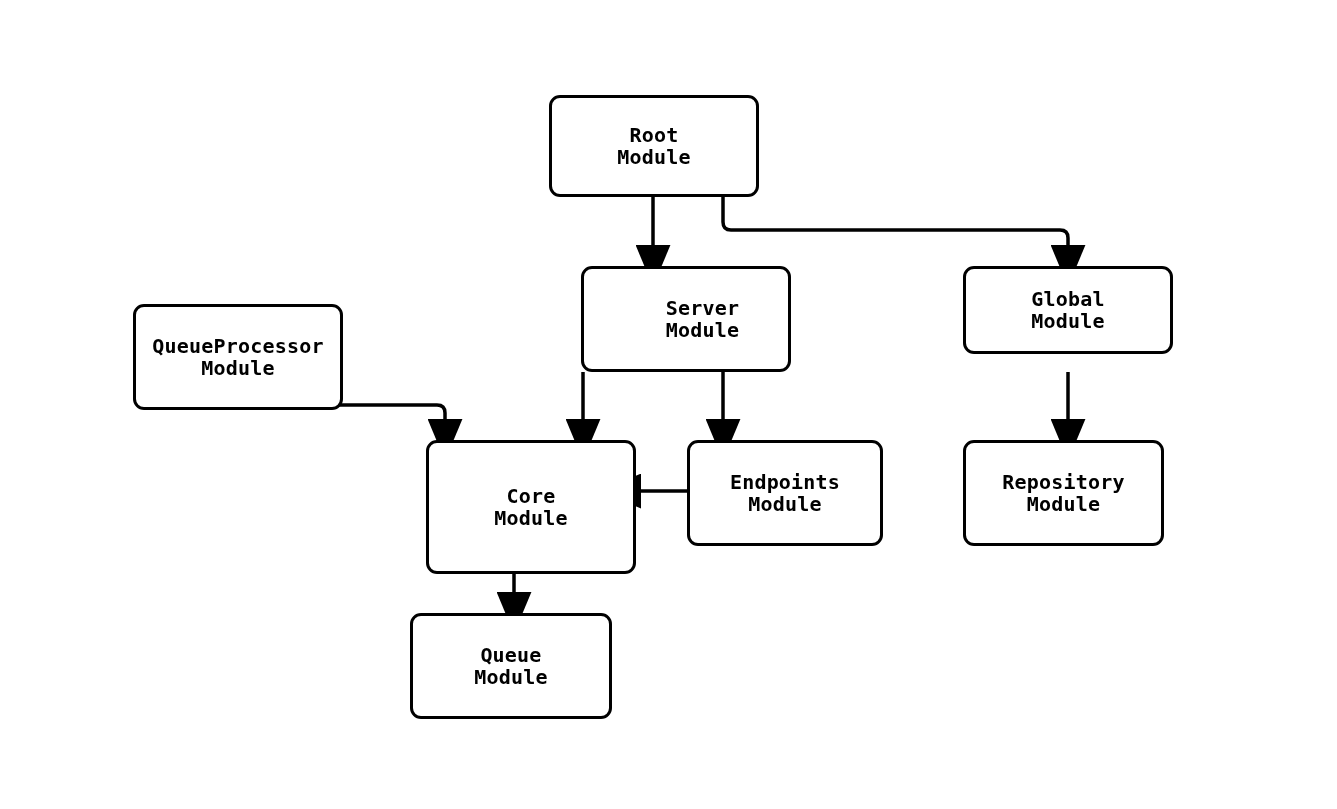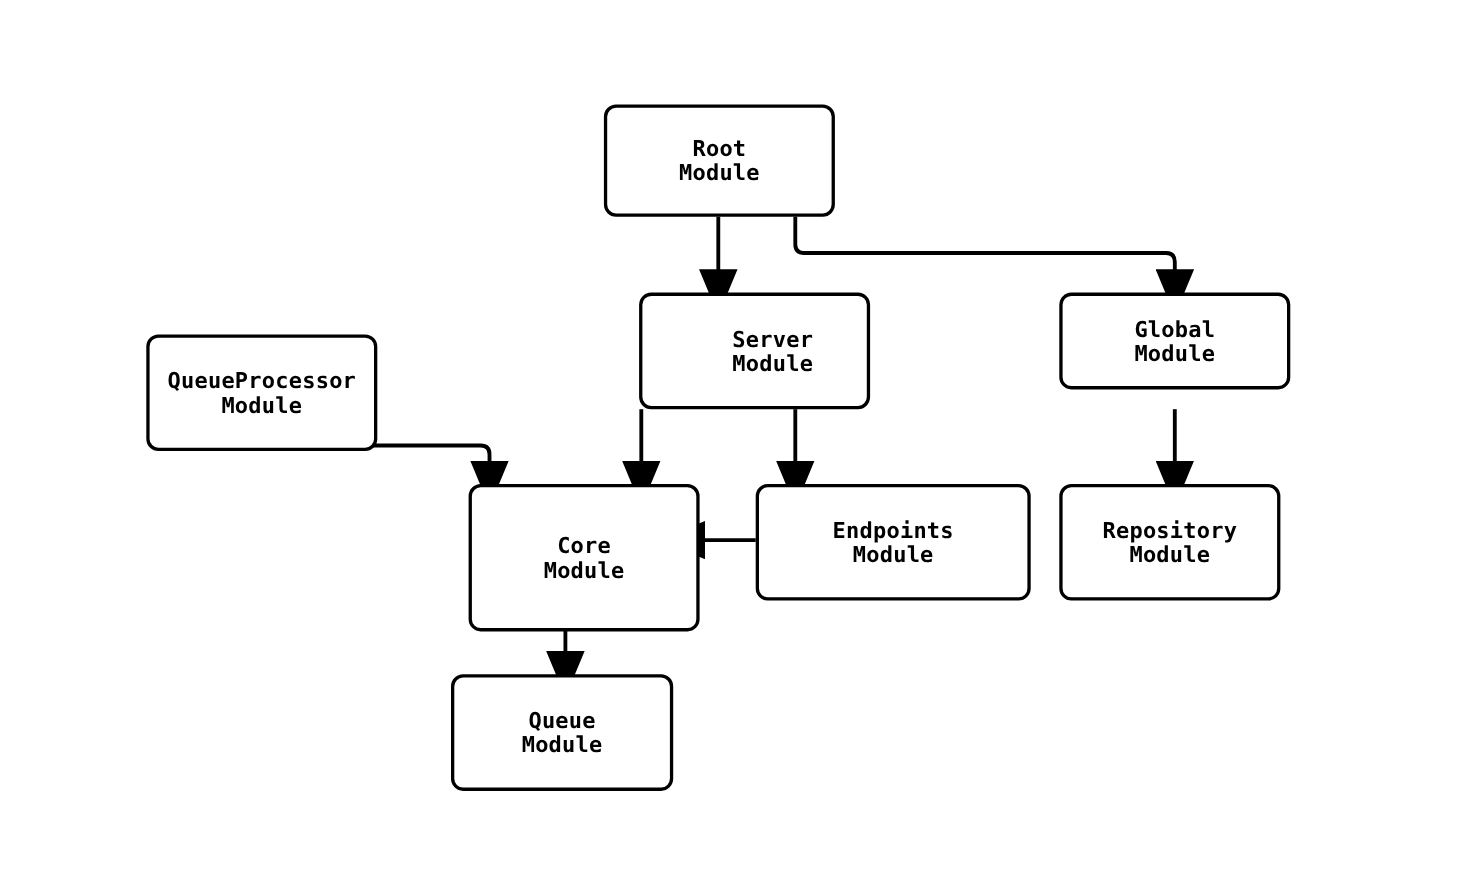--- a/index.html
+++ b/index.html
@@ -110,21 +110,21 @@
   <div class="node" style="left:963px; top:266px; width:210px; height:88px;justify-content:center;">
     <div class="node-label">Global
 Module</div>
   </div>
 
   <div class="node" style="left:426px; top:440px; width:210px; height:134px;">
     <div class="node-label">Core
 Module</div>
   </div>
 
-  <div class="node" style="left:687px; top:440px; width:250px; height:106px;">
+  <div class="node" style="left:687px; top:440px; width:196px; height:106px;">
     <div class="node-label">Endpoints
 Module</div>
   </div>
 
   <div class="node" style="left:963px; top:440px; width:201px; height:106px;">
     <div class="node-label">Repository
 Module</div>
   </div>
 
   <div class="node" style="left:410px; top:613px; width:202px; height:106px;">

